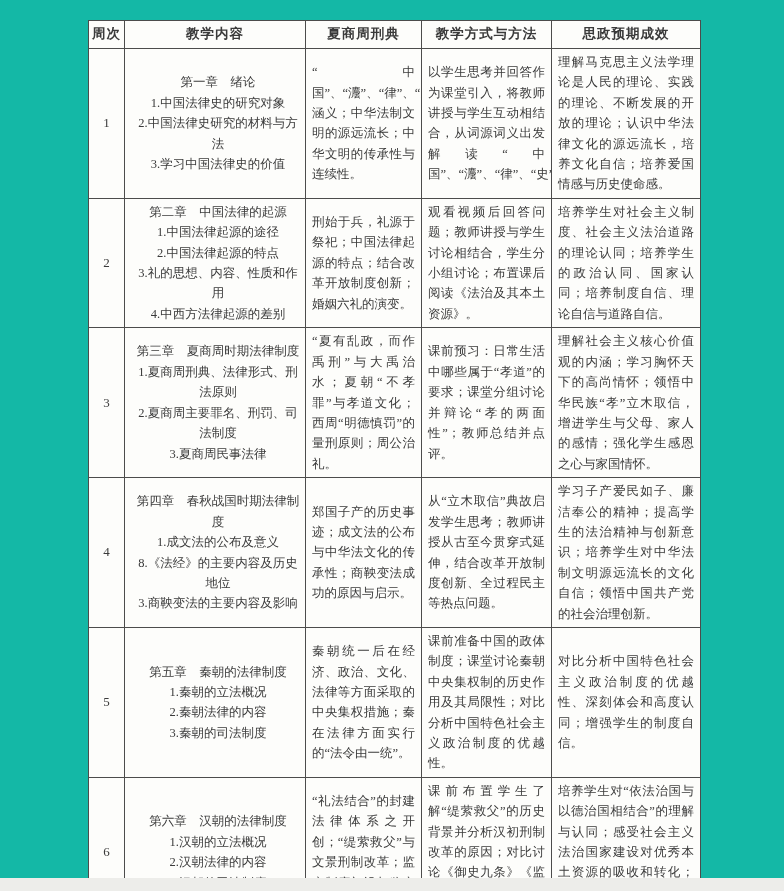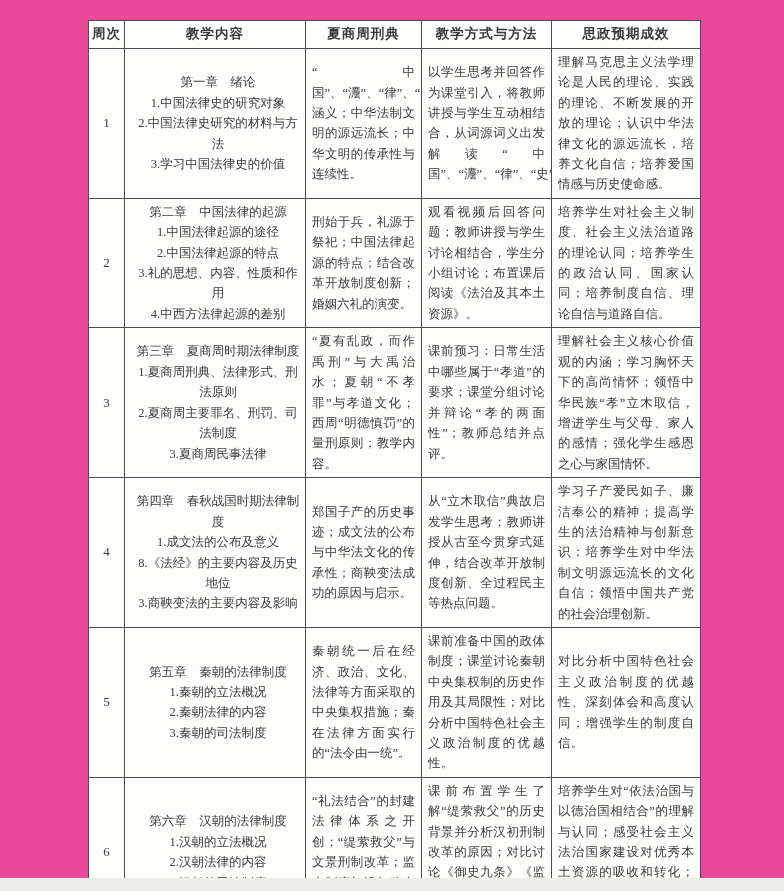--- a/index.html
+++ b/index.html
@@ -3,21 +3,21 @@
 <meta charset="utf-8">
 <style>
   * { margin: 0; padding: 0; box-sizing: border-box; }
   html, body { width: 784px; height: 891px; }
   body {
     background: #fafaf8;
     font-family: "Liberation Serif", "DejaVu Serif", serif;
     color: #3a3a3a;
     -webkit-font-smoothing: antialiased;
   }
-  .doc { position: relative; width: 784px; height: 891px; overflow: hidden; background: #ec4899; }
+  .doc { position: relative; width: 784px; height: 891px; overflow: hidden; background: #14b8a6; }
   .bottom-strip {
     position: absolute; left: 0; top: 878px; width: 784px; height: 13px;
     background: #ededea;
   }
   table.schedule {
     position: absolute; left: 88px; top: 20px; width: 612px;
     border-collapse: collapse; table-layout: fixed; background: #fdfdfb;
   }
   col.c-week { width: 36px; }
   col.c-content { width: 181px; }
@@ -97,21 +97,21 @@
         <td class="just">刑始于兵，礼源于祭祀；中国法律起源的特点；结合改革开放制度创新；婚姻六礼的演变。</td>
         <td class="just">观看视频后回答问题；教师讲授与学生讨论相结合，学生分小组讨论；布置课后阅读《法治及其本土资源》。</td>
         <td class="just">培养学生对社会主义制度、社会主义法治道路的理论认同；培养学生的政治认同、国家认同；培养制度自信、理论自信与道路自信。</td>
       </tr>
       <tr class="r3">
         <td class="week">3</td>
         <td class="content">第三章　夏商周时期法律制度
 1.夏商周刑典、法律形式、刑法原则
 2.夏商周主要罪名、刑罚、司法制度
 3.夏商周民事法律</td>
-        <td class="just">“夏有乱政，而作禹刑”与大禹治水；夏朝“不孝罪”与孝道文化；西周“明德慎罚”的量刑原则；教学内容。</td>
+        <td class="just">“夏有乱政，而作禹刑”与大禹治水；夏朝“不孝罪”与孝道文化；西周“明德慎罚”的量刑原则；周公治礼。</td>
         <td class="just">课前预习：日常生活中哪些属于“孝道”的要求；课堂分组讨论并辩论“孝的两面性”；教师总结并点评。</td>
         <td class="just">理解社会主义核心价值观的内涵；学习胸怀天下的高尚情怀；领悟中华民族“孝”立木取信，增进学生与父母、家人的感情；强化学生感恩之心与家国情怀。</td>
       </tr>
       <tr class="r4">
         <td class="week">4</td>
         <td class="content">第四章　春秋战国时期法律制度
 1.成文法的公布及意义
 8.《法经》的主要内容及历史地位
 3.商鞅变法的主要内容及影响</td>
         <td class="just">郑国子产的历史事迹；成文法的公布与中华法文化的传承性；商鞅变法成功的原因与启示。</td>

